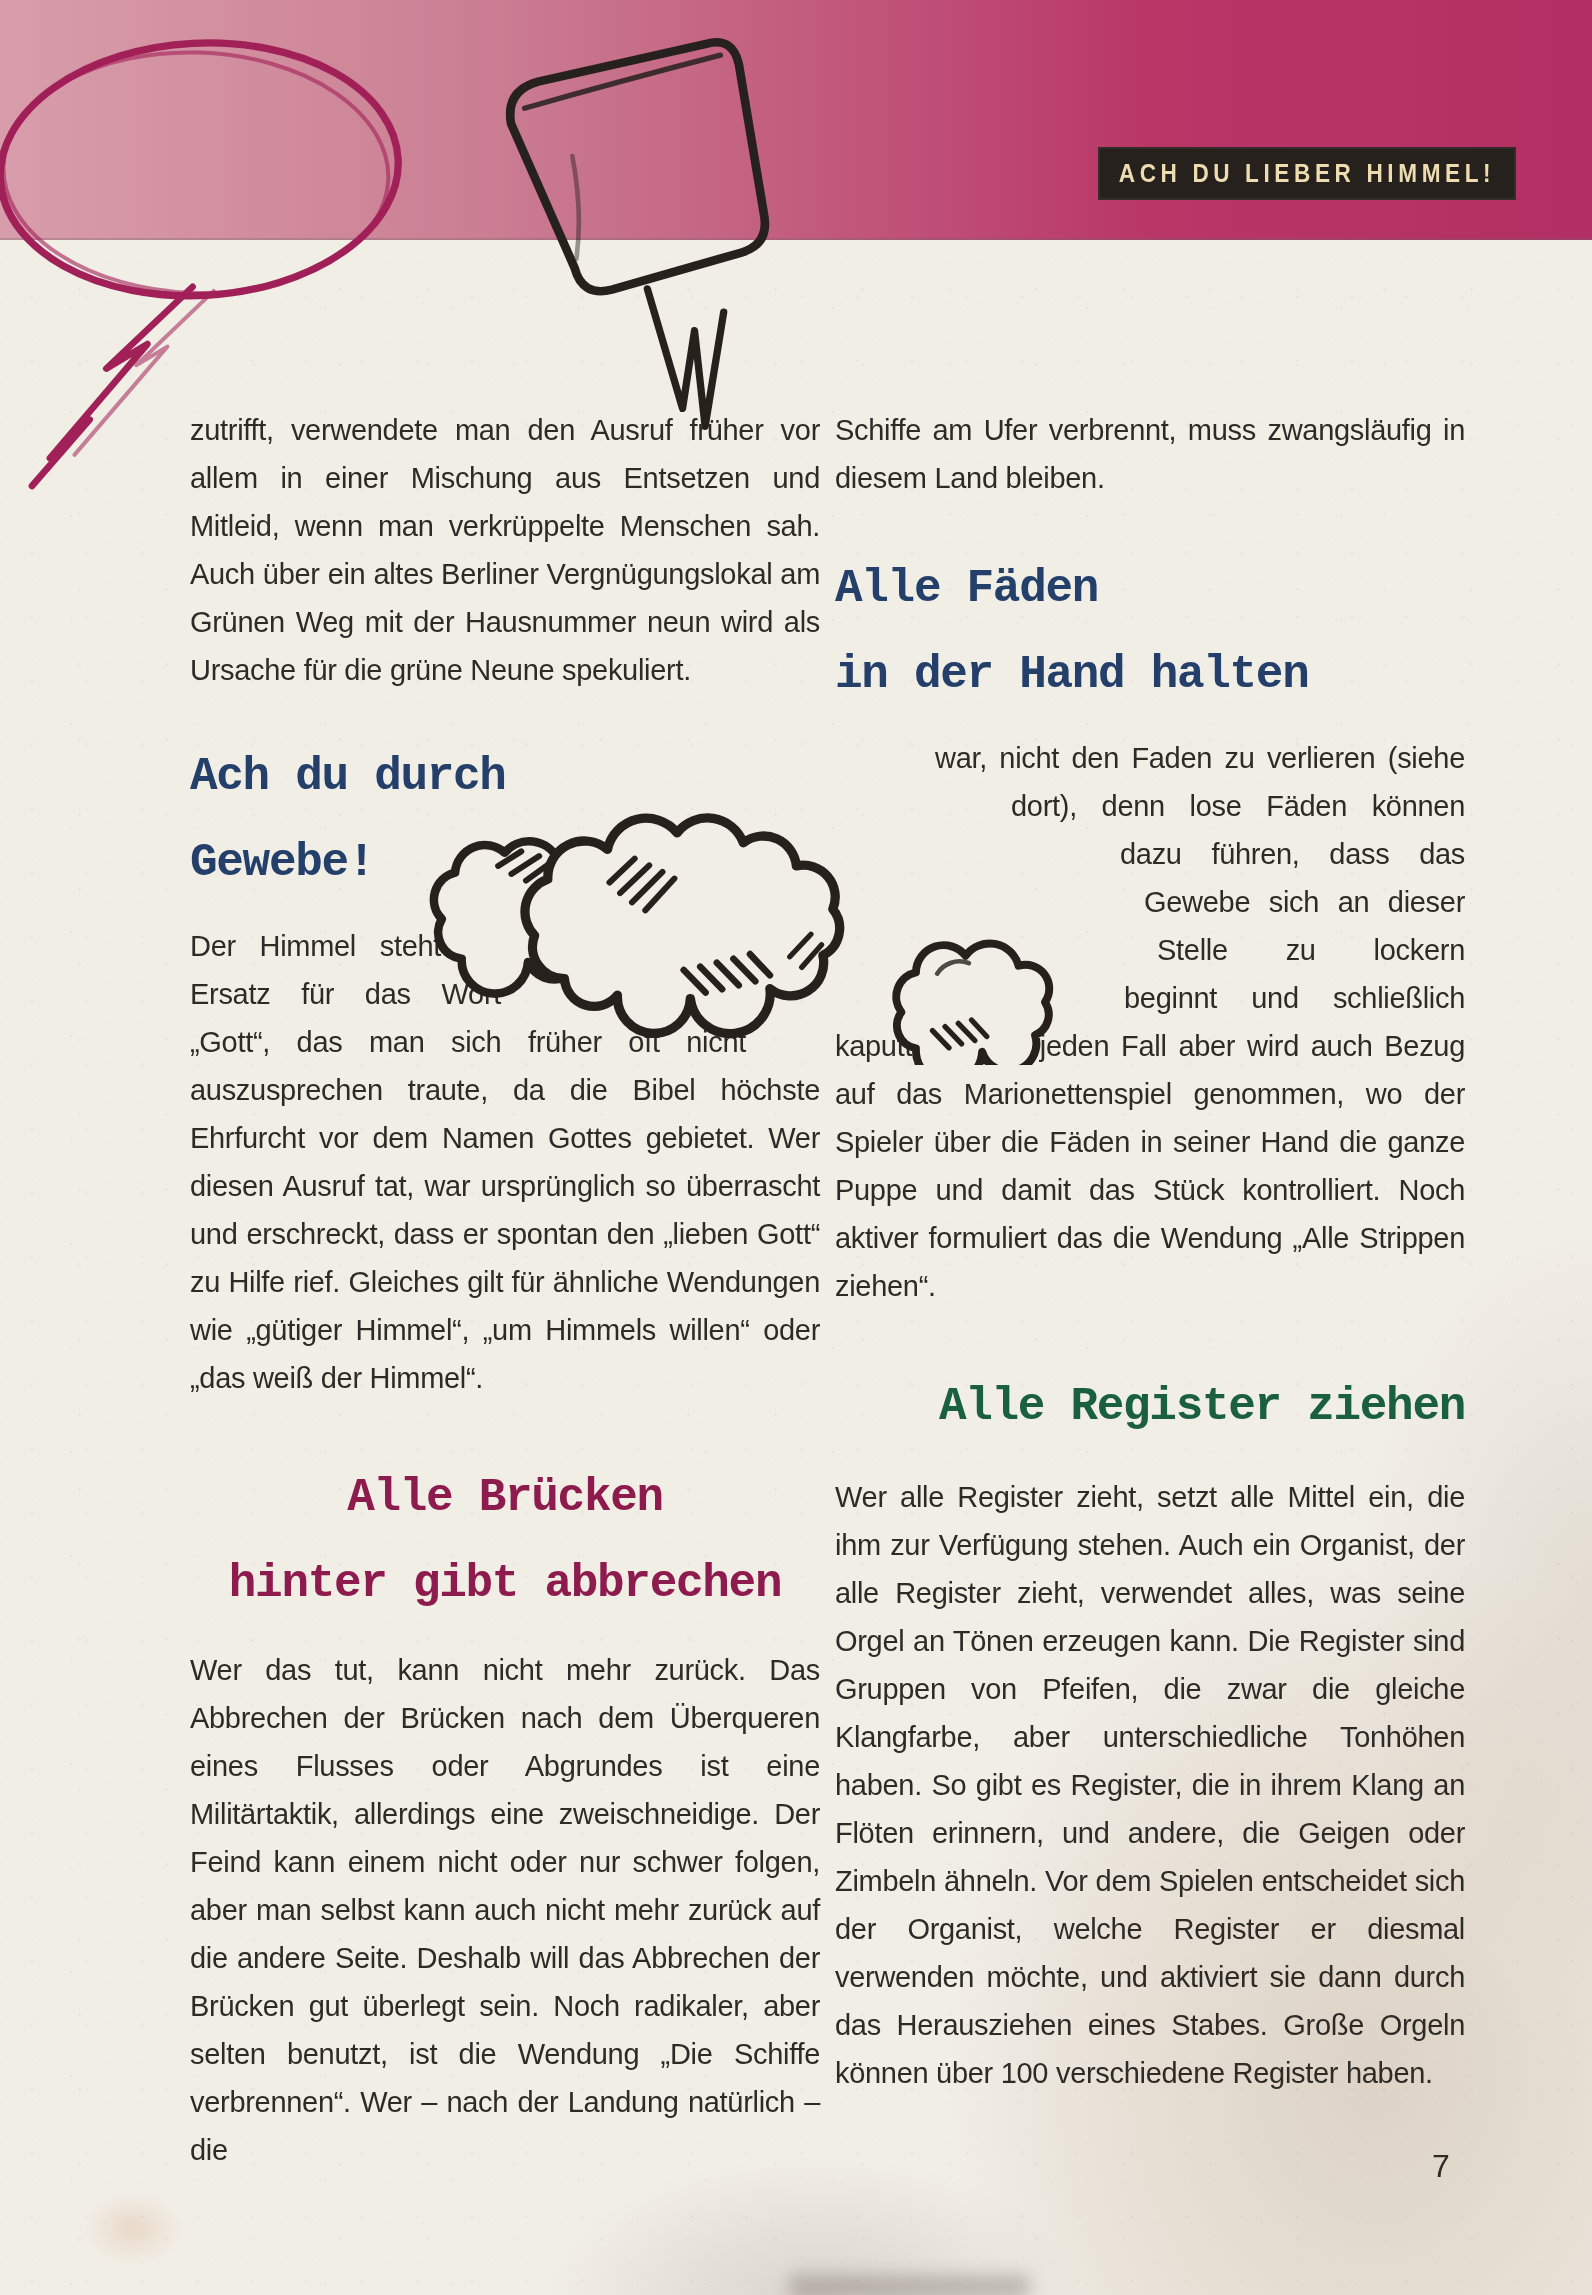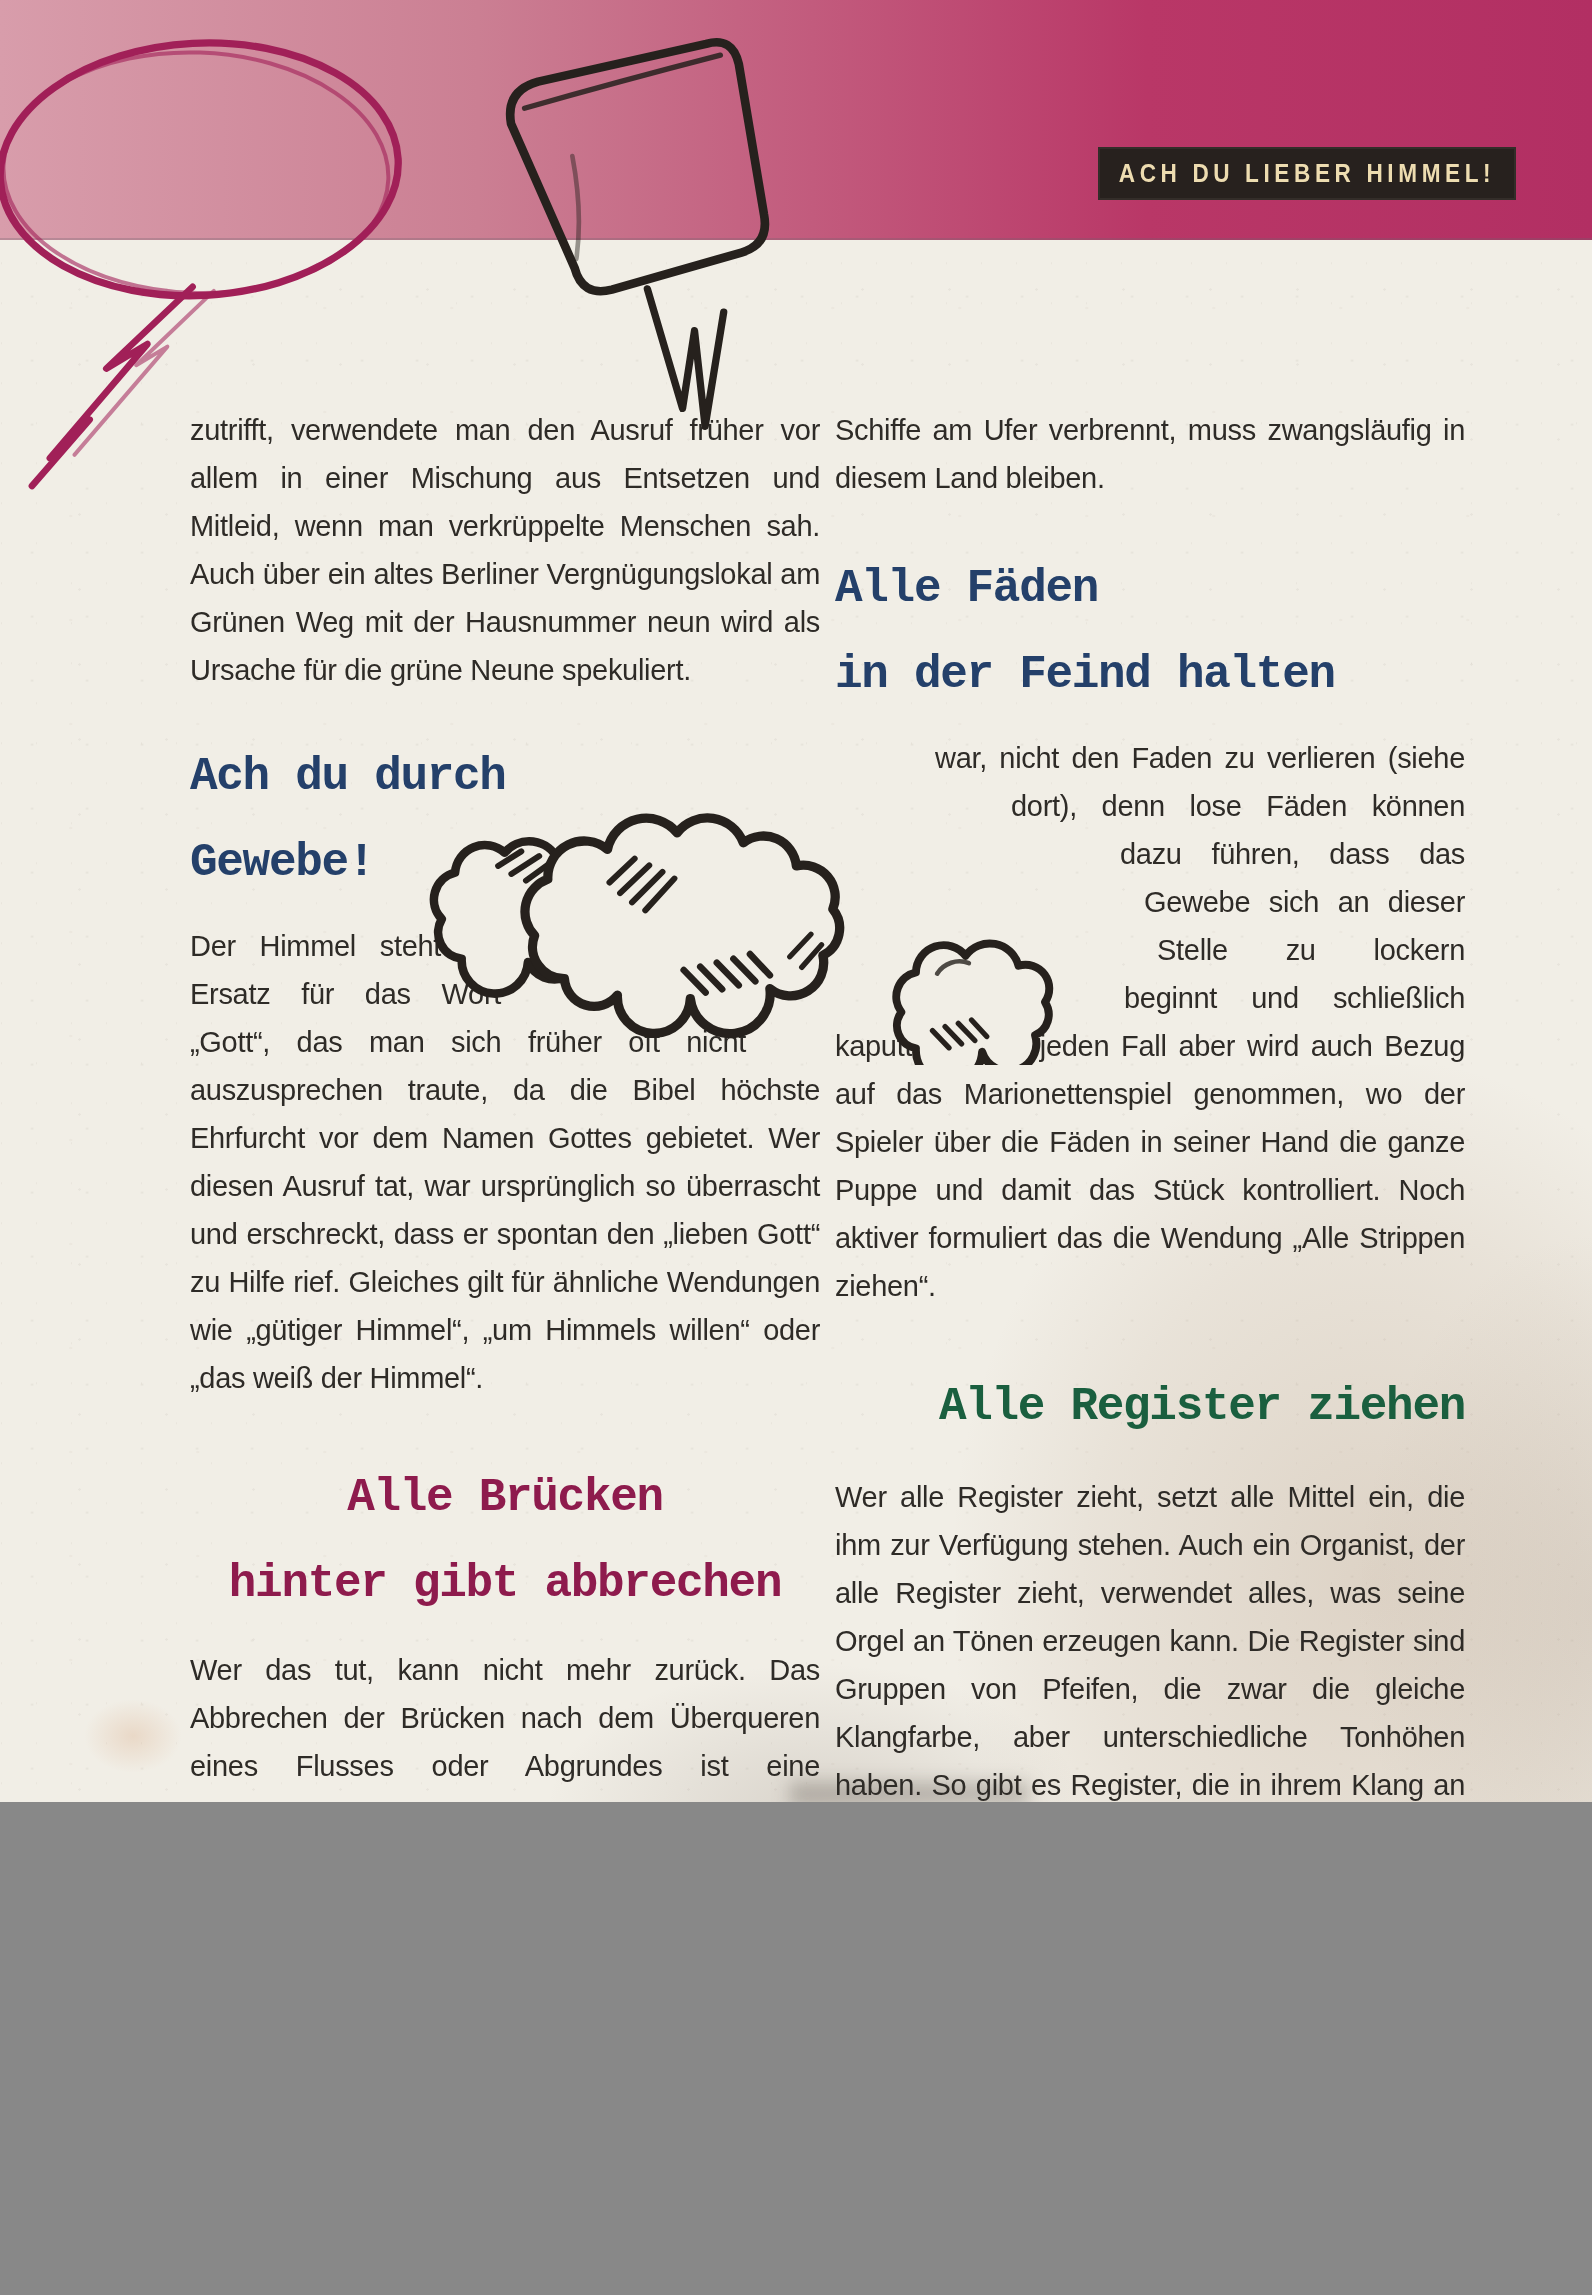--- a/index.html
+++ b/index.html
@@ -1,17 +1,17 @@
 <!DOCTYPE html>
 <html lang="de" style="font-size:10.6px"><head>
 <meta charset="utf-8">
 <style>
   html,body{margin:0;padding:0;background:#888;}
   .page{
-    position:relative;width:1593px;height:1802px;overflow:hidden;
+    position:relative;width:1593px;height:2295px;overflow:hidden;
     background-color:#f1eee6;
     background-image:
       radial-gradient(rgba(125,115,100,0.10) 0.9px, transparent 1.3px),
       radial-gradient(rgba(150,138,118,0.09) 0.7px, transparent 1.1px),
       radial-gradient(rgba(110,100,90,0.07) 1.1px, transparent 1.6px),
       radial-gradient(rgba(170,150,125,0.07) 1.3px, transparent 2px);
     background-size:55px 64px,35px 40px,87px 75px,127px 104px;
     background-position:4.6px 8.6px,19px 3.3px,36px 27px,7.3px 48px;
     font-family:"Liberation Sans",sans-serif;
   }
@@ -141,21 +141,21 @@
       <span>Alle Brücken</span><br>
       <span>hinter gibt abbrechen</span>
     </h2>
     <p>Wer das tut, kann nicht mehr zurück. Das Abbrechen der Brücken nach dem Überqueren eines Flusses oder Abgrundes ist eine Militärtaktik, allerdings eine zweischneidige. Der Feind kann einem nicht oder nur schwer folgen, aber man selbst kann auch nicht mehr zurück auf die andere Seite. Deshalb will das Abbrechen der Brücken gut überlegt sein. Noch radikaler, aber selten benutzt, ist die Wendung „Die Schiffe verbrennen“. Wer – nach der Landung natürlich – die</p>
   </div>
 
   <div class="col col-right">
     <p>Schiffe am Ufer verbrennt, muss zwangsläufig in diesem Land bleiben.</p>
     <h2 class="h-blue m-faeden">
       <span>Alle Fäden</span><br>
-      <span>in der Feind halten</span>
+      <span>in der Hand halten</span>
     </h2>
     <p><span class="sp sp-l sp-l1"></span><span class="sp sp-l sp-l2"></span><span class="sp sp-l sp-l3"></span><span class="sp sp-l sp-l4"></span><span class="sp sp-l sp-l5"></span><span class="sp sp-l sp-l6"></span><span>war, nicht den Faden zu verlieren (siehe dort), denn lose Fäden können dazu führen, dass das Gewebe sich an dieser Stelle zu lockern beginnt und schließlich kaputtgeht. Auf jeden Fall aber wird auch Bezug auf das Marionettenspiel genommen, wo der Spieler über die Fäden in seiner Hand die ganze Puppe und damit das Stück kontrolliert. Noch aktiver formuliert das die Wendung „Alle Strippen ziehen“.</span></p>
     <h2 class="h-green m-register">
       <span>Alle Register ziehen</span>
     </h2>
     <p>Wer alle Register zieht, setzt alle Mittel ein, die ihm zur Verfügung stehen. Auch ein Organist, der alle Register zieht, verwendet alles, was seine Orgel an Tönen erzeugen kann. Die Register sind Gruppen von Pfeifen, die zwar die gleiche Klangfarbe, aber unterschiedliche Tonhöhen haben. So gibt es Register, die in ihrem Klang an Flöten erinnern, und andere, die Geigen oder Zimbeln ähneln. Vor dem Spielen entscheidet sich der Organist, welche Register er diesmal verwenden möchte, und aktiviert sie dann durch das Herausziehen eines Stabes. Große Orgeln können über 100 verschiedene Register haben.</p>
   </div>
 
   <div class="page-number">7</div>
 

